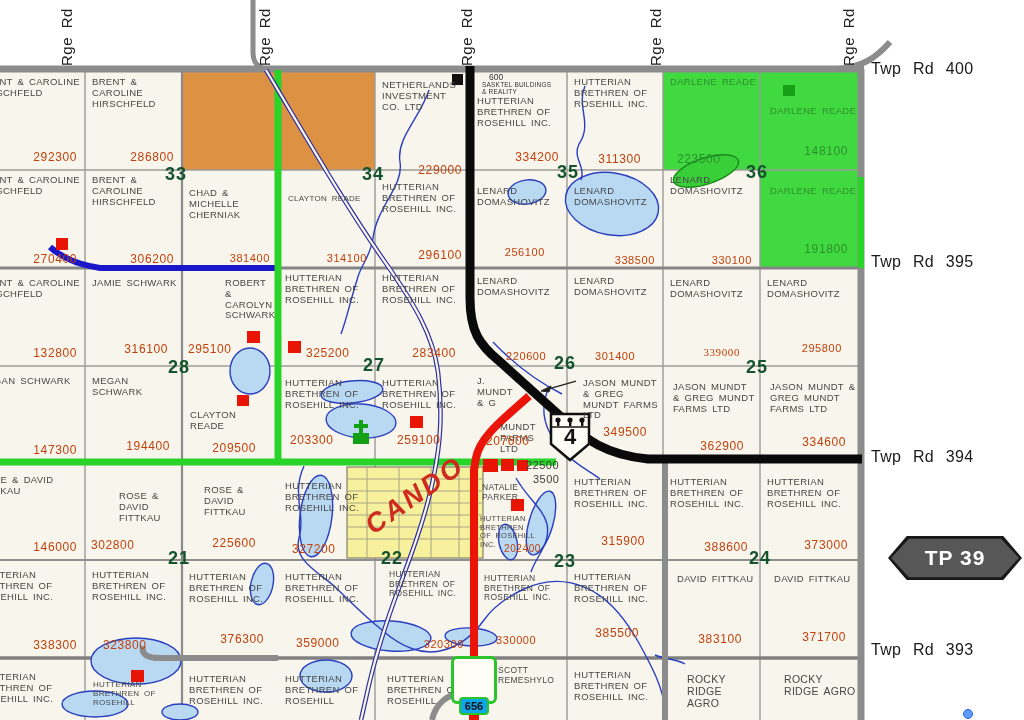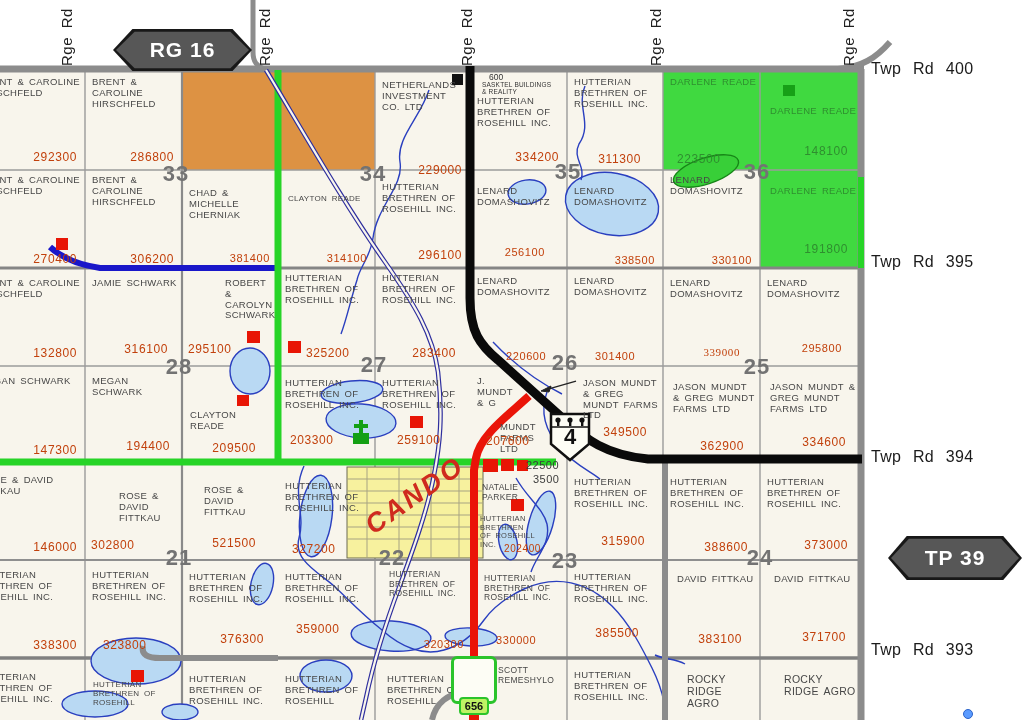--- a/index.html
+++ b/index.html
@@ -9,43 +9,43 @@
   #fills,#cells,#overlay,#toptext{position:absolute;left:0;top:0;width:1024px;height:720px;}
   #overlay{pointer-events:none;}
   .fill{position:absolute;}
   .fill.orange{background:#dd9243;}
   .fill.green{background:#40d940;}
   .parcel{position:absolute;}
   .p-name{position:absolute;top:5px;left:7px;right:3px;font-size:9.5px;line-height:1.14;
           color:#474747;letter-spacing:.3px;word-spacing:2px;}
   .p-value{position:absolute;bottom:6px;right:8px;font-size:12px;color:#c2410c;letter-spacing:.6px;}
   .parcel.green .p-name,.parcel.green .p-value{color:#2f8f2f;}
-  .section-num{position:absolute;transform:translate(-50%,-50%);font-size:22px;font-weight:700;
-               color:#737373;letter-spacing:1px;}
+  .section-num{position:absolute;transform:translate(-50%,-50%);font-size:18px;font-weight:700;
+               color:#14532d;letter-spacing:1px;}
   .rge-label{position:absolute;width:64px;height:16px;font-size:15px;color:#1f1f1f;
              letter-spacing:.5px;word-spacing:4px;transform:rotate(-90deg);transform-origin:center;}
   .twp-label{position:absolute;left:871px;font-size:16px;color:#1b1b1b;word-spacing:7px;letter-spacing:.3px;}
   .hexmark{position:absolute;clip-path:polygon(0 50%,14% 2%,86% 2%,100% 50%,86% 98%,14% 98%);
            background:#181818;display:flex;align-items:center;justify-content:center;}
   .hexmark .inner{position:absolute;inset:3px;clip-path:polygon(0 50%,14% 2%,86% 2%,100% 50%,86% 98%,14% 98%);
            background:#575757;}
   .hexmark .txt{position:relative;color:#fff;font-weight:700;font-size:21px;letter-spacing:1px;}
   .annot{position:absolute;color:#3c3c3c;}
   .a-tiny{font-size:8.5px;color:#333;}
   .a-micro{font-size:6.5px;color:#333;letter-spacing:.2px;}
   .a-num{font-size:11px;color:#3c3c3c;letter-spacing:.5px;}
   #correction{position:absolute;left:300px;top:443px;width:270px;font-size:13.5px;font-style:italic;
               font-weight:700;color:#d01414;letter-spacing:1.2px;word-spacing:5px;white-space:nowrap;}
   #cando{position:absolute;left:358px;top:480px;font-size:27px;font-style:italic;font-weight:700;
          color:#cf2a1e;transform:rotate(-35deg);letter-spacing:3px;}
   #hwy4{position:absolute;left:549px;top:408px;width:42px;height:54px;}
   #hwy4 .num{position:absolute;left:0;top:16px;width:42px;text-align:center;font-size:22px;font-weight:700;color:#111;}
   #marker656{position:absolute;left:451px;top:656px;width:40px;height:42px;background:#fdfdf5;
              border:3px solid #2bc42b;border-radius:6px;}
-  #marker656 .plate{position:absolute;left:5px;top:38px;width:26px;height:14px;background:#bef264;
+  #marker656 .plate{position:absolute;left:5px;top:38px;width:26px;height:14px;background:#0ea5e9;
              border:2px solid #2bc42b;border-radius:4px;text-align:center;font-size:11px;font-weight:700;color:#111;line-height:14px;}
 </style>
 </head>
 <body>
 
 <div id="stage">
   <div id="base"></div>
   <div id="fills">
       <div class="fill orange" style="left: 182px; top: 72px; width: 193px; height: 98px;"></div>
       <div class="fill green" style="left: 663px; top: 72px; width: 97px; height: 98px;"></div>
@@ -329,21 +329,21 @@
       <div class="parcel" style="left: -28px; top: 463px; width: 113px; height: 97px;">
         <div class="p-name" style="top: 12px;">ROSE &amp; DAVID FITTKAU</div>
         <div class="p-value">146000</div>
       </div>
       <div class="parcel" style="left: 85px; top: 463px; width: 97px; height: 97px;">
         <div class="p-name" style="top: 28px; left: 34px;">ROSE &amp; DAVID FITTKAU</div>
         <div class="p-value" style="right: auto; left: 6px; bottom: 8px;">302800</div>
       </div>
       <div class="parcel" style="left: 182px; top: 463px; width: 96px; height: 97px;">
         <div class="p-name" style="top: 22px; left: 22px;">ROSE &amp; DAVID FITTKAU</div>
-        <div class="p-value" style="bottom: 10px; right: 22px;">521500</div>
+        <div class="p-value" style="bottom: 10px; right: 22px;">225600</div>
       </div>
       <div class="parcel" style="left: 278px; top: 463px; width: 97px; height: 97px;">
         <div class="p-name" style="top: 18px;">HUTTERIAN BRETHREN OF ROSEHILL INC.</div>
         <div class="p-value" style="right: auto; left: 14px; bottom: 4px;">327200</div>
       </div>
       <div class="parcel" style="left: 470px; top: 463px; width: 64px; height: 50px;">
         <div class="p-name" style="top: 20px; left: 12px; font-size: 8.5px;">NATALIE PARKER</div>
       </div>
       <div class="parcel" style="left: 470px; top: 463px; width: 80px; height: 97px;">
         <div class="p-name" style="top: 52px; left: 10px; width: 56px; font-size: 7.5px;">HUTTERIAN BRETHREN OF ROSEHILL INC.</div>
@@ -368,21 +368,21 @@
       <div class="parcel" style="left: 85px; top: 560px; width: 97px; height: 98px;">
         <div class="p-name" style="top: 10px;">HUTTERIAN BRETHREN OF ROSEHILL INC.</div>
         <div class="p-value" style="right: auto; left: 18px;">323800</div>
       </div>
       <div class="parcel" style="left: 182px; top: 560px; width: 96px; height: 98px;">
         <div class="p-name" style="top: 12px;">HUTTERIAN BRETHREN OF ROSEHILL INC.</div>
         <div class="p-value" style="bottom: 12px; right: 14px;">376300</div>
       </div>
       <div class="parcel" style="left: 278px; top: 560px; width: 97px; height: 98px;">
         <div class="p-name" style="top: 12px;">HUTTERIAN BRETHREN OF ROSEHILL INC.</div>
-        <div class="p-value" style="right: auto; left: 18px; bottom: 22px; text-align: right;">359000</div>
+        <div class="p-value" style="right: auto; left: 18px; bottom: 8px; text-align: right;">359000</div>
       </div>
       <div class="parcel" style="left: 375px; top: 560px; width: 95px; height: 98px;">
         <div class="p-name" style="top: 10px; left: 14px; font-size: 8.5px;">HUTTERIAN BRETHREN OF ROSEHILL INC.</div>
         <div class="p-value" style="bottom: 8px; right: 6px; font-size: 11px;">320300</div>
       </div>
       <div class="parcel" style="left: 470px; top: 560px; width: 97px; height: 98px;">
         <div class="p-name" style="top: 14px; left: 14px; width: 68px; font-size: 8.5px;">HUTTERIAN BRETHREN OF ROSEHILL INC.</div>
         <div class="p-value" style="right: auto; left: 26px; bottom: 12px; font-size: 11px;">330000</div>
       </div>
       <div class="parcel" style="left: 567px; top: 560px; width: 96px; height: 98px;">
@@ -437,24 +437,20 @@
       <div class="section-num" style="left: 565px; top: 561px;">23</div>
       <div class="section-num" style="left: 760px; top: 558px;">24</div>
       <div class="annot a-tiny" style="left: 489px; top: 72px;">600</div>
       <div class="annot a-micro" style="left: 482px; top: 81px;">SASKTEL BUILDINGS</div>
       <div class="annot a-micro" style="left: 482px; top: 88px;">&amp;     REALITY</div>
       <div class="annot a-num" style="left: 526px; top: 459px;">22500</div>
       <div class="annot a-num" style="left: 533px; top: 473px;">3500</div>
     </div>
 
   <div id="toptext">
-    <div class="hexmark" style="left:113px;top:28px;width:139px;height:44px;">
-      <div class="inner"></div>
-      <div class="txt">RG 16</div>
-    </div>
     <div class="hexmark" style="left:888px;top:535px;width:134px;height:46px;">
       <div class="inner"></div>
       <div class="txt">TP 39</div>
     </div>
     <div id="cando">CANDO</div>
     <div id="hwy4">
       <div class="num">4</div>
     </div>
     <div id="marker656">
       <div class="plate">656</div>

